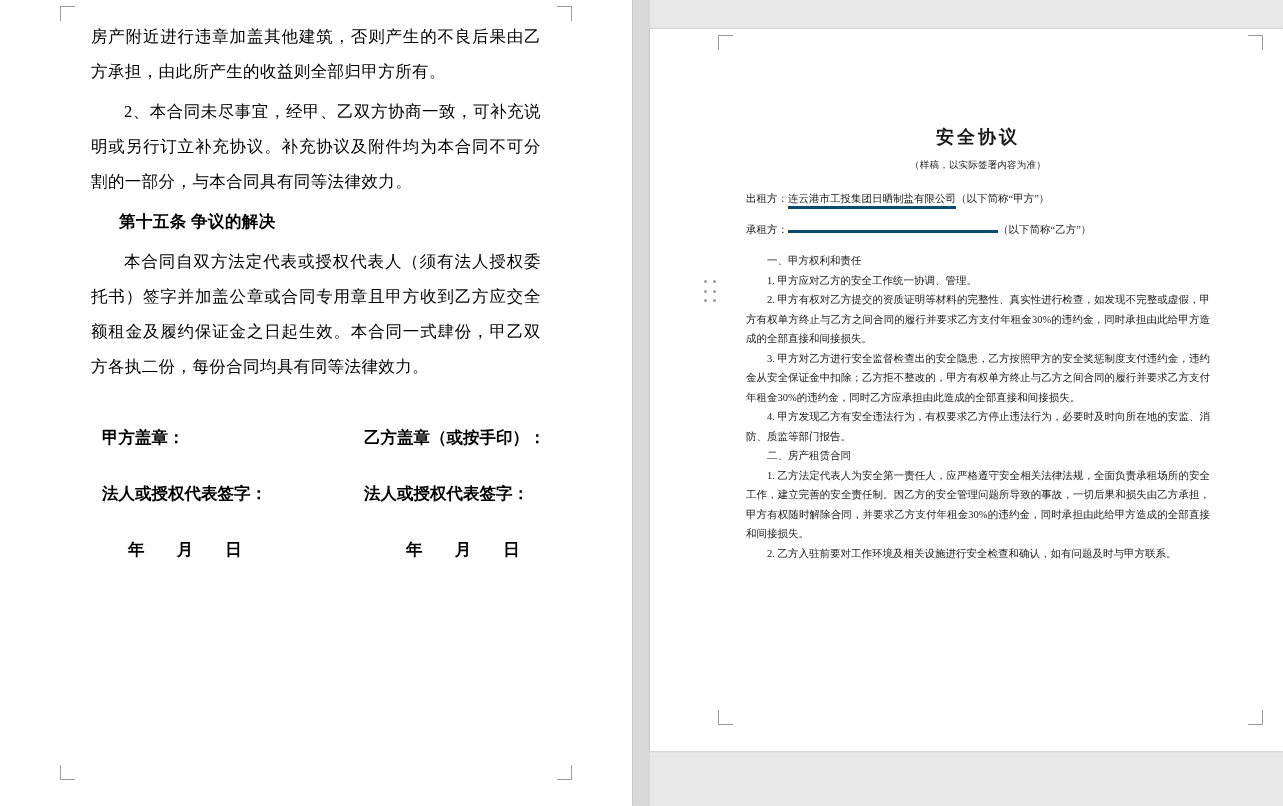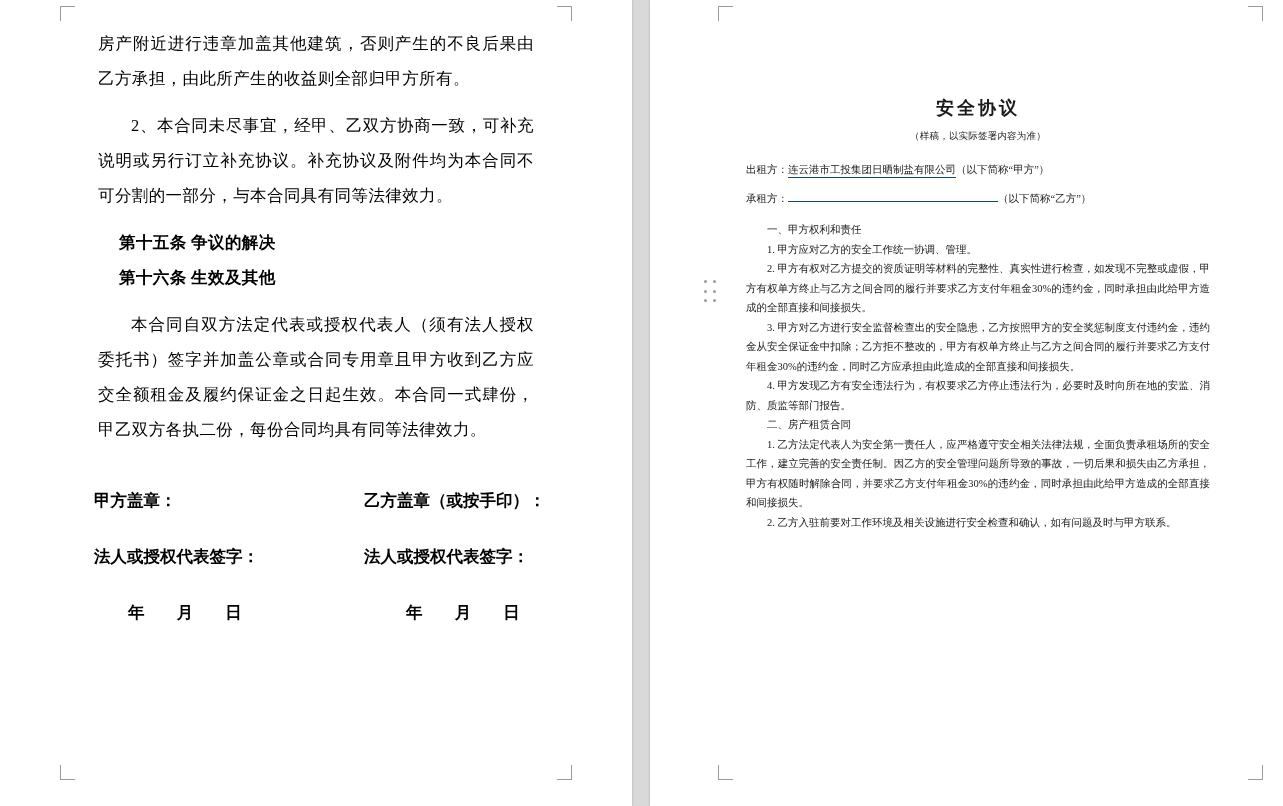--- a/index.html
+++ b/index.html
@@ -31,21 +31,22 @@
     width: 632px;
     height: 806px;
   }
   .gutter {
     width: 18px;
     height: 806px;
     background: #d9d9d9;
   }
   .page-right {
     width: 633px;
-    height: 806px;
+    height: 722px;
+    margin-top: 29px;
   }
 
   
   .crop {
     position: absolute;
     width: 14px;
     height: 14px;
     pointer-events: none;
   }
   .crop.tl { top: 6px; left: 60px; border-left: 1px solid #9a9a9a; border-top: 1px solid #9a9a9a; }
@@ -64,42 +65,42 @@
     top: 14px;
     left: 86px;
     width: 460px;
     font-family: "Liberation Serif", serif;
     color: #000;
   }
   .l-p {
     font-size: 16.5px;
     line-height: 35px;
     text-align: justify;
-    margin: 12px;
+    margin: 5px;
     letter-spacing: 0.4px;
   }
   .l-p.indent { text-indent: 33px; }
   .l-head {
     font-size: 16.5px;
     line-height: 35px;
     font-weight: bold;
     text-indent: 33px;
     margin: 0;
     letter-spacing: 0.4px;
   }
   .sign-block {
     margin-top: 36px;
     font-size: 16.5px;
     line-height: 35px;
     font-weight: bold;
     position: relative;
     height: 170px;
   }
   .sig-row { position: relative; height: 56px; }
-  .sig-a { position: absolute; left: 8px; }
+  .sig-a { position: absolute; left: 16px; }
   .sig-b { position: absolute; left: 278px; }
   .date-a { position: absolute; left: 42px; letter-spacing: 14px; }
   .date-b { position: absolute; left: 320px; letter-spacing: 14px; }
 
   
   .right-body {
     position: absolute;
     top: 96px;
     left: 96px;
     width: 464px;
@@ -119,21 +120,21 @@
     margin: 0 0 20px 0;
     letter-spacing: 0.2px;
   }
   .party-row {
     font-size: 10.5px;
     margin: 0 0 14px 0;
     white-space: nowrap;
   }
   .party-row .blank {
     display: inline-block;
-    border-bottom: 1px solid #0c4a6e;
+    border-bottom: 3px solid #0c4a6e;
     min-width: 150px;
     text-align: center;
   }
   .party-row .blank.empty { min-width: 210px; }
   .r-p {
     font-size: 10.5px;
     line-height: 19.5px;
     text-align: justify;
     margin: 0;
     text-indent: 21px;
@@ -176,21 +177,20 @@
   <div class="page page-left">
     <span class="crop tl"></span>
     <span class="crop tr"></span>
     <span class="crop bl"></span>
     <span class="crop br"></span>
 
     <div class="left-body">
       <p class="l-p">房产附近进行违章加盖其他建筑，否则产生的不良后果由乙方承担，由此所产生的收益则全部归甲方所有。</p>
       <p class="l-p indent">2、本合同未尽事宜，经甲、乙双方协商一致，可补充说明或另行订立补充协议。补充协议及附件均为本合同不可分割的一部分，与本合同具有同等法律效力。</p>
       <p class="l-head">第十五条  争议的解决</p>
-      <p class="l-head">第十六条  生效及其他</p>
       <p class="l-p indent">本合同自双方法定代表或授权代表人（须有法人授权委托书）签字并加盖公章或合同专用章且甲方收到乙方应交全额租金及履约保证金之日起生效。本合同一式肆份，甲乙双方各执二份，每份合同均具有同等法律效力。</p>
 
       <div class="sign-block">
         <div class="sig-row">
           <span class="sig-a">甲方盖章：</span>
           <span class="sig-b">乙方盖章（或按手印）：</span>
         </div>
         <div class="sig-row">
           <span class="sig-a">法人或授权代表签字：</span>
           <span class="sig-b">法人或授权代表签字：</span>

